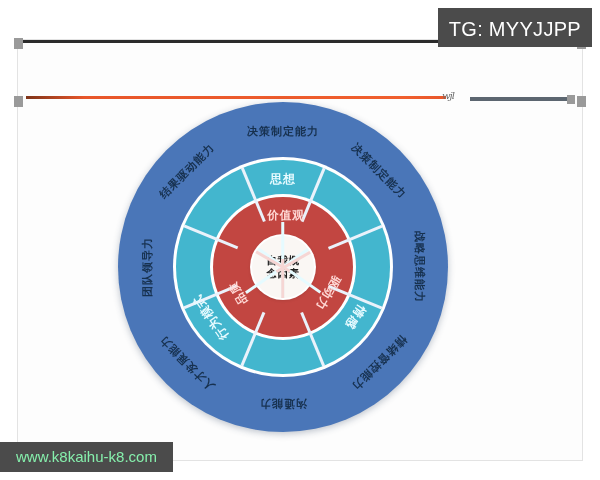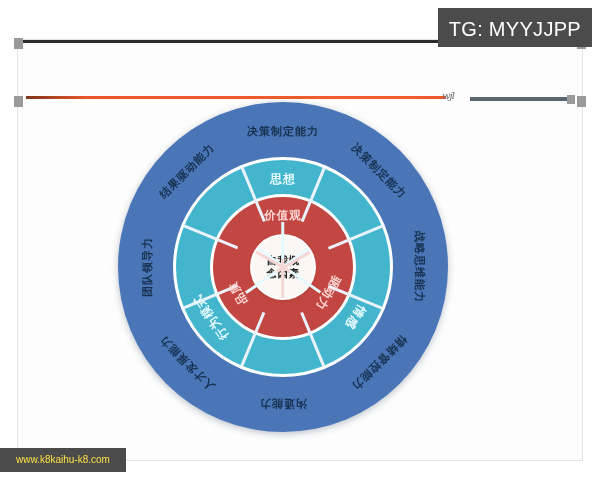--- a/index.html
+++ b/index.html
@@ -108,22 +108,22 @@
     font-family:"DejaVu Sans","Liberation Sans",sans-serif;
     letter-spacing:1px;
   }
   .lbl-outer > span{font-size:11px;color:#17314f;font-weight:bold;}
   .lbl-mid   > span{font-size:12px;color:#e8fbff;font-weight:bold;}
   .lbl-inner > span{font-size:11.5px;color:#ffd9d6;font-weight:bold;}
 
   
   .footer-url{
     position:absolute;left:0;bottom:8px;
-    background:#4b4b4b;color:#fde047;
-    font-size:10px;padding:6px 16px 7px 16px;
+    background:#4b4b4b;color:#86efac;
+    font-size:15px;padding:6px 16px 7px 16px;
     font-family:"Liberation Sans",sans-serif;
     z-index:40;
   }
 </style>
 </head>
 <body>
 
 <div class="tg-badge">TG: MYYJJPP</div>
 
 <div class="slide-wrap">
@@ -170,20 +170,20 @@
         <span style="left: -96.1665px; top: 96.1665px; transform: translate(-50%, -50%) rotate(-135deg);">人才发展能力</span>
         <span style="left: -136px; top: 1.66552e-14px; transform: translate(-50%, -50%) rotate(-90deg);">团队领导力</span>
         <span style="left: -96.1665px; top: -96.1665px; transform: translate(-50%, -50%) rotate(-45deg);">结果驱动能力</span>
       </div>
       <div class="rlabel lbl-mid" style="left: 165px; top: 165px;">
         <span style="left: 5.38845e-15px; top: -88px; transform: translate(-50%, -50%) rotate(0deg); font-family: Liberation Mono, monospace;">思想</span>
         <span style="left: -72.0854px; top: 50.4747px; transform: translate(-50%, -50%) rotate(-125deg);">行为模式</span>
         <span style="left: 72.0854px; top: 50.4747px; transform: translate(-50%, -50%) rotate(125deg);">情感</span>
       </div>
       <div class="rlabel lbl-inner" style="left: 165px; top: 165px;">
-        <span style="left: 3.18408e-15px; top: -52px; transform: translate(-50%, -50%) rotate(0deg);">价值观</span>
+        <span style="left: 3.18408e-15px; top: -52px; transform: translate(-50%, -50%) rotate(0deg); padding-left: 6px;">价值观</span>
         <span style="left: -45.0333px; top: 26px; transform: translate(-50%, -50%) rotate(-120deg);">品质</span>
         <span style="left: 45.0333px; top: 26px; transform: translate(-50%, -50%) rotate(120deg);">驱动力</span>
       </div>
     </div>
 </div>
 
 <div class="footer-url">www.k8kaihu-k8.com</div>
 
 </body></html>

